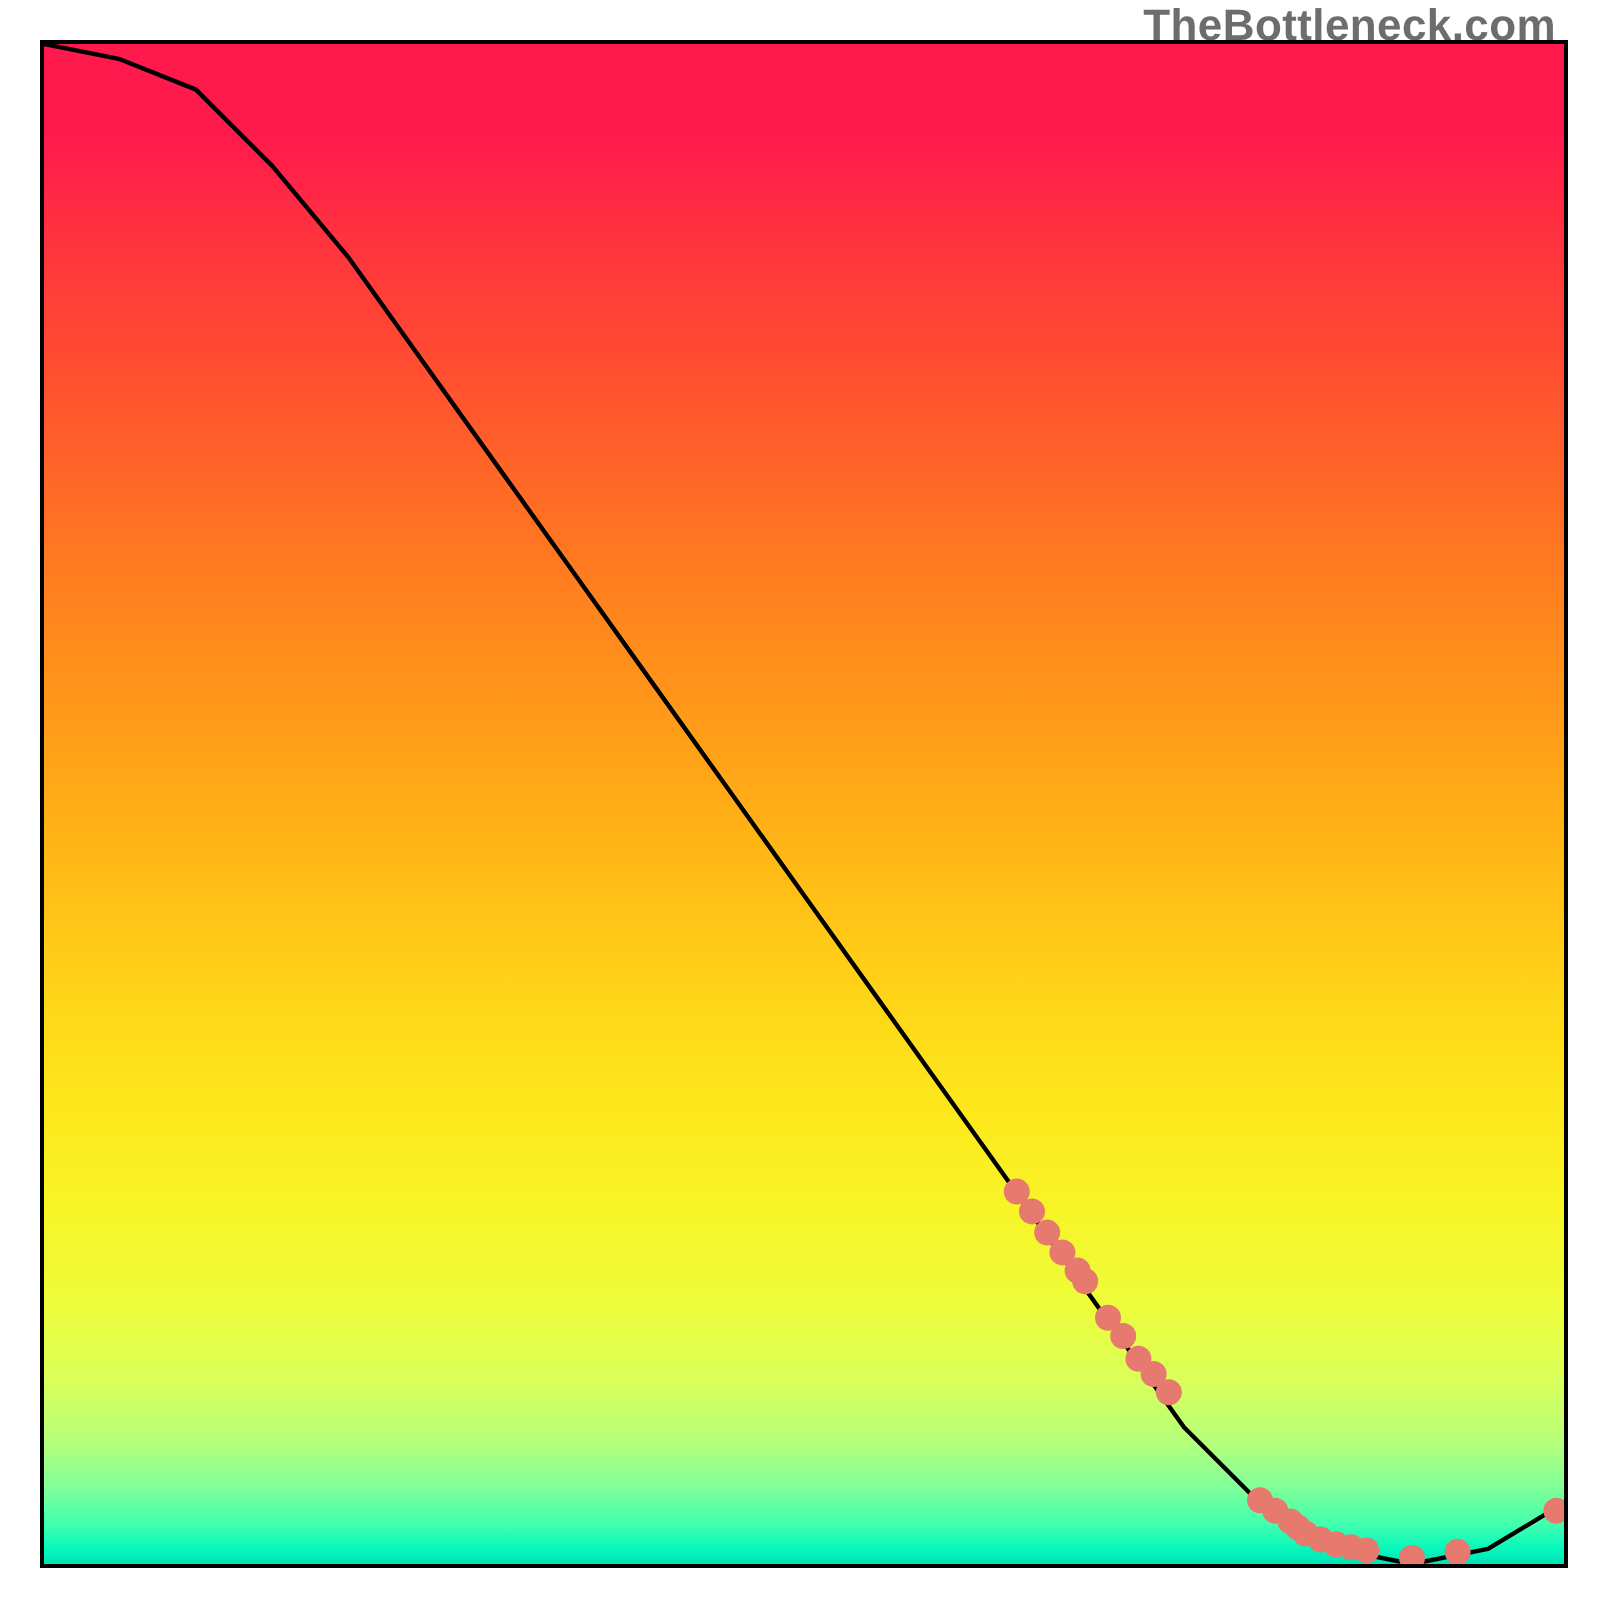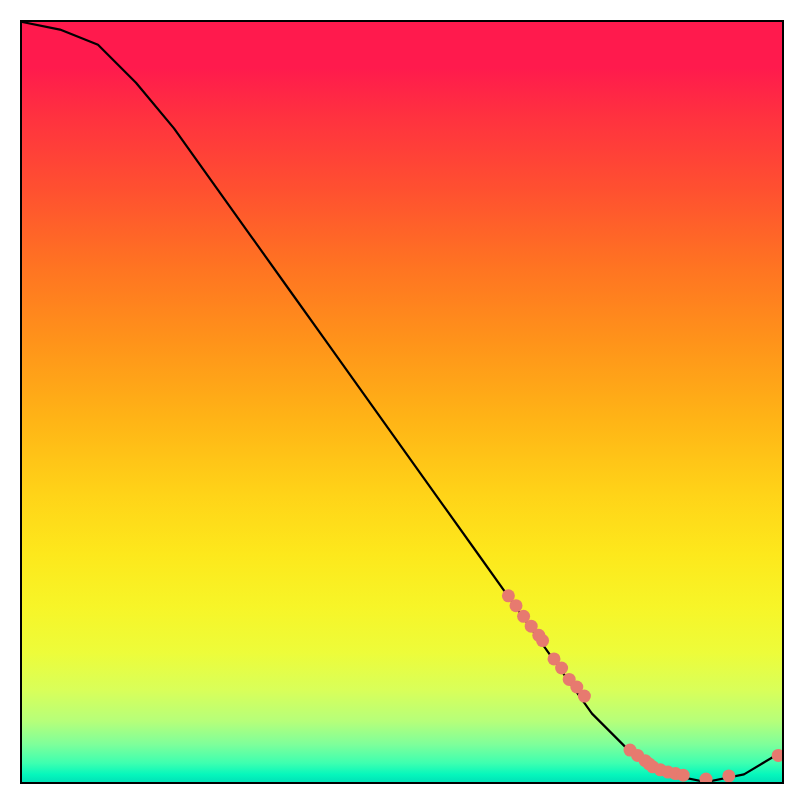--- a/index.html
+++ b/index.html
@@ -62,20 +62,21 @@
     color: #6d6d6d;
     letter-spacing: 0.2px;
     user-select: none;
   }
 </style>
 </head>
 <body>
 
 <div class="chart-wrapper">
 
+  <div class="watermark">TheBottleneck.com</div>
 
   <div class="plot-area">
     <svg class="curve" viewBox="0 0 760 760" preserveAspectRatio="none">
       <g>
         <path id="curve-path" fill="none" stroke="#000000" stroke-width="2.2" stroke-linejoin="round" stroke-linecap="round" d="M0.0 0.0 L38.0 7.6 L76.0 22.8 L114.0 60.8 L152.0 106.4 L190.0 159.6 L228.0 212.8 L266.0 266.0 L304.0 319.2 L342.0 372.4 L380.0 425.6 L418.0 478.8 L456.0 532.0 L494.0 585.2 L532.0 638.4 L570.0 691.6 L608.0 729.6 L646.0 752.4 L684.0 760.0 L722.0 752.4 L760.0 729.6"></path>
       </g>
       <g id="points-group">
           <circle cx="486.4" cy="573.8" r="6.5" fill="#e77a6f"></circle>
           <circle cx="494.0" cy="583.7" r="6.5" fill="#e77a6f"></circle>
           <circle cx="501.6" cy="594.3" r="6.5" fill="#e77a6f"></circle>

